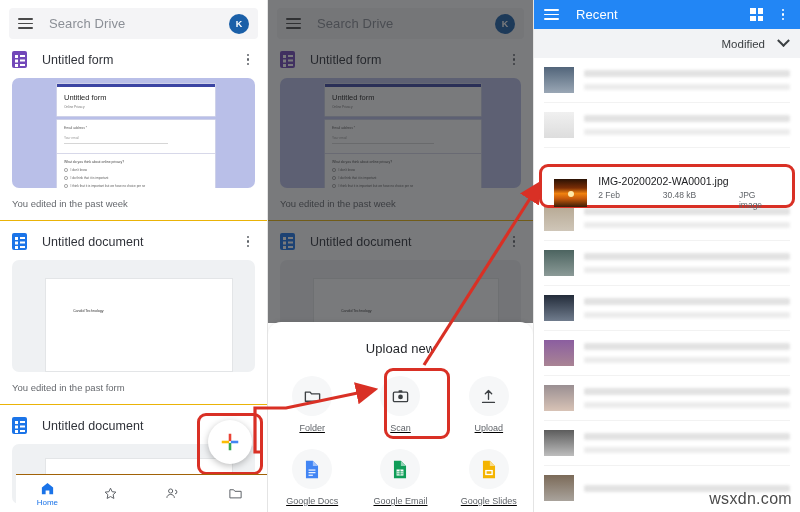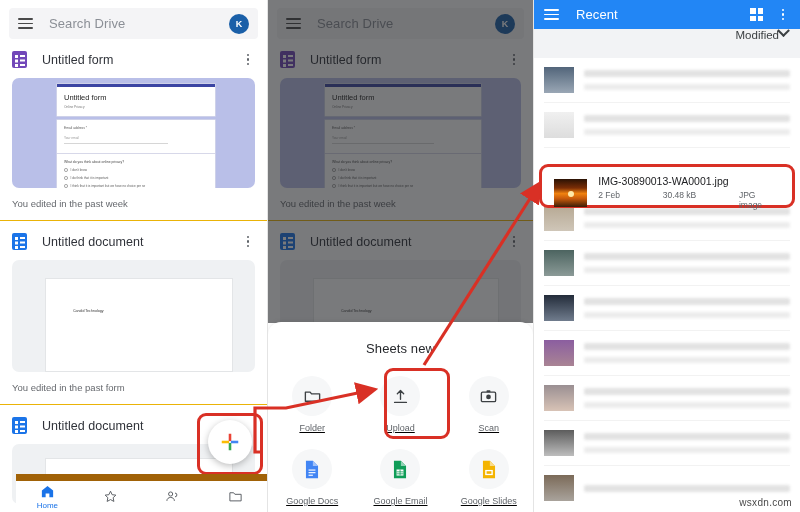--- a/index.html
+++ b/index.html
@@ -74,21 +74,21 @@
   .thumb-doc { background: #eff1f3; height: 112px; position: relative; }
   .doc-page { position:absolute; left: 33px; right: 22px; top: 18px; bottom: 0;
               background:#fff; border:0.7px solid #e3e5e7; }
   .doc-text { font-size: 3.6px; color:#333; margin: 30px 0 0 27px; }
 
   .edited { font-size: 9.5px; color: #66696e; padding: 10px 12px 11px 12px;
             border-bottom: 1px solid #eab308; }
 
   
   .botnav { position:absolute; left:16px; right:0; bottom:0; height: 38px;
-            background:#fff; border-top: 7px solid #a16207;
+            background:#fff; border-top: 1px solid #a16207;
             display:flex; align-items:center; }
   .nav-item { flex:1; display:flex; flex-direction:column; align-items:center;
               justify-content:center; gap:2px; }
   .nav-label { font-size: 8px; color:#1a73e8; }
   .nav-ico { width:17px; height:15px; display:block; }
 
   
   .fab { position:absolute; right: 15px; bottom: 48px; width: 44px; height: 44px;
          border-radius:50%; background:#fff; box-shadow: 0 2px 7px rgba(0,0,0,.26);
          display:flex; align-items:center; justify-content:center; }
@@ -113,22 +113,22 @@
 
   
   .appbar { height: 29px; background: #2286f5; display:flex; align-items:center;
             padding: 0 10px; }
   .appbar .hamburger i { background: #fff; }
   .appbar-title { color:#fff; font-size: 13px; margin-left: 17px; flex:1; letter-spacing:.1px; }
   .grid-ico { width: 13px; height: 13px; display:grid; grid-template-columns: 1fr 1fr;
               grid-template-rows: 1fr 1fr; gap: 2px; margin-right: 13px; }
   .grid-ico i { background:#fff; display:block; }
   .appbar .kebab i { background:#fff; }
-  .sortbar { height: 29px; background:#f2f3f5; display:flex; 
-             justify-content:flex-end; padding-right: 12px; }
+  .sortbar { height: 29px; background:#f2f3f5; display:flex; align-items:center;
+             justify-content:flex-end; padding-right: 12px; gap: 14px; }
   .sort-label { font-size: 11.5px; color:#3c4043; }
   .chev { width: 9px; height: 9px; border-right: 2px solid #3c4043;
           border-bottom: 2px solid #3c4043; transform: rotate(45deg) translate(-2px,-2px); }
 
   .filelist { position:absolute; top:58px; left:0; right:0; bottom:0; overflow:hidden; }
   .frow { display:flex; align-items:center; gap: 10px; padding: 7px 10px;
           height: 44px; }
   .fthumb { width: 30px; height: 26px; flex:0 0 auto; }
   .fmeta { flex:1; }
   .blur-line { height: 7px; border-radius: 2px; background:#e2e2e2;
@@ -143,21 +143,21 @@
   .fsub span:nth-child(1) { width: 64px; }
   .fsub span:nth-child(2) { width: 76px; }
   .file-hl { position:absolute; left: 5px; right: 5px; top: 164px; height: 44px;
              border: 3px solid #d93025; border-radius: 9px; background: #fff; }
   .photo-thumb { width: 34px; height: 28px; background:
        linear-gradient(#2a1204 0%, #7a2d06 32%, #f0820f 52%, #c85a0b 70%, #3a1d08 100%);
        position: relative; }
   .photo-thumb::after { content:""; position:absolute; left:42%; top:44%; width:6px;height:6px;
        border-radius:50%; background:#ffe9a8; }
 
-  .watermark { position:absolute; right: 8px; bottom: 4px; font-size: 10px;
+  .watermark { position:absolute; right: 8px; bottom: 4px; font-size: 16px;
                color:#4a4a4a; letter-spacing:.3px; }
 
   
   .arrows { position:absolute; left:0; top:0; width:800px; height:512px;
             pointer-events:none; }
 </style>
 </head>
 <body>
 
 <div class="screens">
@@ -346,51 +346,51 @@
       <div class="thumb-doc">
         <div class="doc-page">
           <div class="doc-text">Candid Technology</div>
         </div>
       </div>
     </div>
 
     <div class="scrim"></div>
 
     <div class="sheet">
-      <div class="sheet-title">Sheets new</div>
+      <div class="sheet-title">Upload new</div>
       <div class="cell-hl"></div>
       <div class="grid">
 
         <div class="cell">
           <div class="cell-circ">
             <svg width="19" height="19" viewBox="0 0 24 24">
               <path d="M3 6.5h6l1.8 2.2H21V18H3z" fill="none" stroke="#3c4043" stroke-width="1.7" stroke-linejoin="round"></path>
             </svg>
           </div>
           <div class="cell-lab">Folder</div>
-        </div>
-
-        <div class="cell">
-          <div class="cell-circ">
-            <svg width="19" height="19" viewBox="0 0 24 24">
-              <path d="M12 4.5v11M12 4.5l-4 4M12 4.5l4 4M4.5 19.5h15" fill="none" stroke="#3c4043" stroke-width="1.7" stroke-linecap="round" stroke-linejoin="round"></path>
-            </svg>
-          </div>
-          <div class="cell-lab">Upload</div>
         </div>
 
         <div class="cell">
           <div class="cell-circ">
             <svg width="19" height="19" viewBox="0 0 24 24">
               <rect x="3" y="6.5" width="18" height="12" rx="1.6" fill="none" stroke="#3c4043" stroke-width="1.7"></rect>
               <circle cx="12" cy="12.5" r="3" fill="#3c4043"></circle>
               <rect x="9.5" y="4.2" width="5" height="2.4" rx="1" fill="#3c4043"></rect>
             </svg>
           </div>
           <div class="cell-lab">Scan</div>
+        </div>
+
+        <div class="cell">
+          <div class="cell-circ">
+            <svg width="19" height="19" viewBox="0 0 24 24">
+              <path d="M12 4.5v11M12 4.5l-4 4M12 4.5l4 4M4.5 19.5h15" fill="none" stroke="#3c4043" stroke-width="1.7" stroke-linecap="round" stroke-linejoin="round"></path>
+            </svg>
+          </div>
+          <div class="cell-lab">Upload</div>
         </div>
 
         <div class="cell">
           <div class="cell-circ">
             <svg width="16" height="19" viewBox="0 0 18 22">
               <path d="M2 1h8l6 6v14H2z" fill="#4285f4"></path>
               <path d="M10 1l6 6h-6z" fill="#a1c2fa"></path>
               <rect x="5" y="11" width="8" height="1.3" fill="#fff"></rect>
               <rect x="5" y="14" width="8" height="1.3" fill="#fff"></rect>
               <rect x="5" y="17" width="5" height="1.3" fill="#fff"></rect>
@@ -529,21 +529,21 @@
         <div class="fmeta">
             <div class="blur-line"></div>
           </div>
       </div>
     </div>
 
     <div class="file-hl">
       <div class="frow-real">
         <div class="photo-thumb"></div>
         <div>
-          <div class="fname">IMG-30890013-WA0001.jpg</div>
+          <div class="fname">IMG-20200202-WA0001.jpg</div>
           <div class="fsub">
             <span>2 Feb</span>
             <span>30.48 kB</span>
             <span>JPG image</span>
           </div>
         </div>
       </div>
     </div>
 
     <div class="watermark">wsxdn.com</div>

